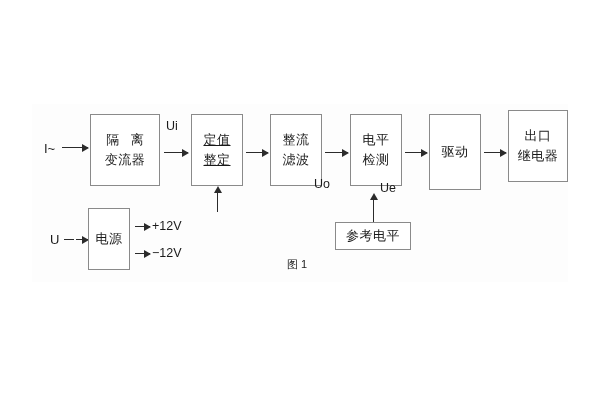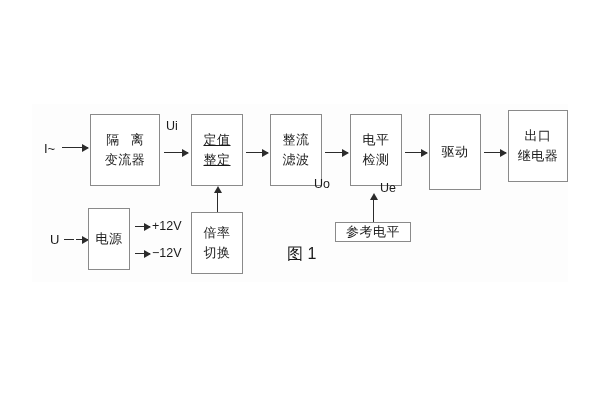--- a/index.html
+++ b/index.html
@@ -63,23 +63,24 @@
 
   .io-label {
     position: absolute;
     font-size: 13px;
     color: #1a1a1a;
     white-space: nowrap;
   }
 
   .caption {
     position: absolute;
-    font-size: 16px;
-    color: #1a1a1a;
-    white-space: nowrap;
+    font-size: 11px;
+    color: #1a1a1a;
+    white-space: nowrap;
+    margin-top: 13px;
   }
 
   
   .arrow-h {
     position: absolute;
     height: 1px;
     background: #2b2b2b;
   }
   .arrow-h::after {
     content: "";
@@ -176,28 +177,24 @@
   <div class="block" style="left:88px; top:208px; width:42px; height:62px;">
     <span class="line">电源</span>
   </div>
 
   <div class="arrow-h" style="left:135px; top:226px; width:15px;"></div>
   <div class="sig-label" style="left:152px; top:219px;">+12V</div>
 
   <div class="arrow-h" style="left:135px; top:253px; width:15px;"></div>
   <div class="sig-label" style="left:152px; top:246px;">−12V</div>
 
-  <div class="block" style="left:191px; top:212px; width:52px; height:62px;">
-    <span class="line">倍率</span>
-    <span class="line">切换</span>
-  </div>
 
   <div class="arrow-up" style="left:217px; top:192px; height:20px;"></div>
 
-  <div class="block" style="left:335px; top:222px; width:76px; height:20px;">
+  <div class="block" style="left:335px; top:222px; width:76px; height:28px;">
     <span class="line">参考电平</span>
   </div>
 
   <div class="arrow-up" style="left:373px; top:199px; height:23px;"></div>
   <div class="sig-label" style="left:380px; top:181px;">Ue</div>
 
   <div class="caption" style="left:287px; top:244px;">图 1</div>
 
 </div>
 

